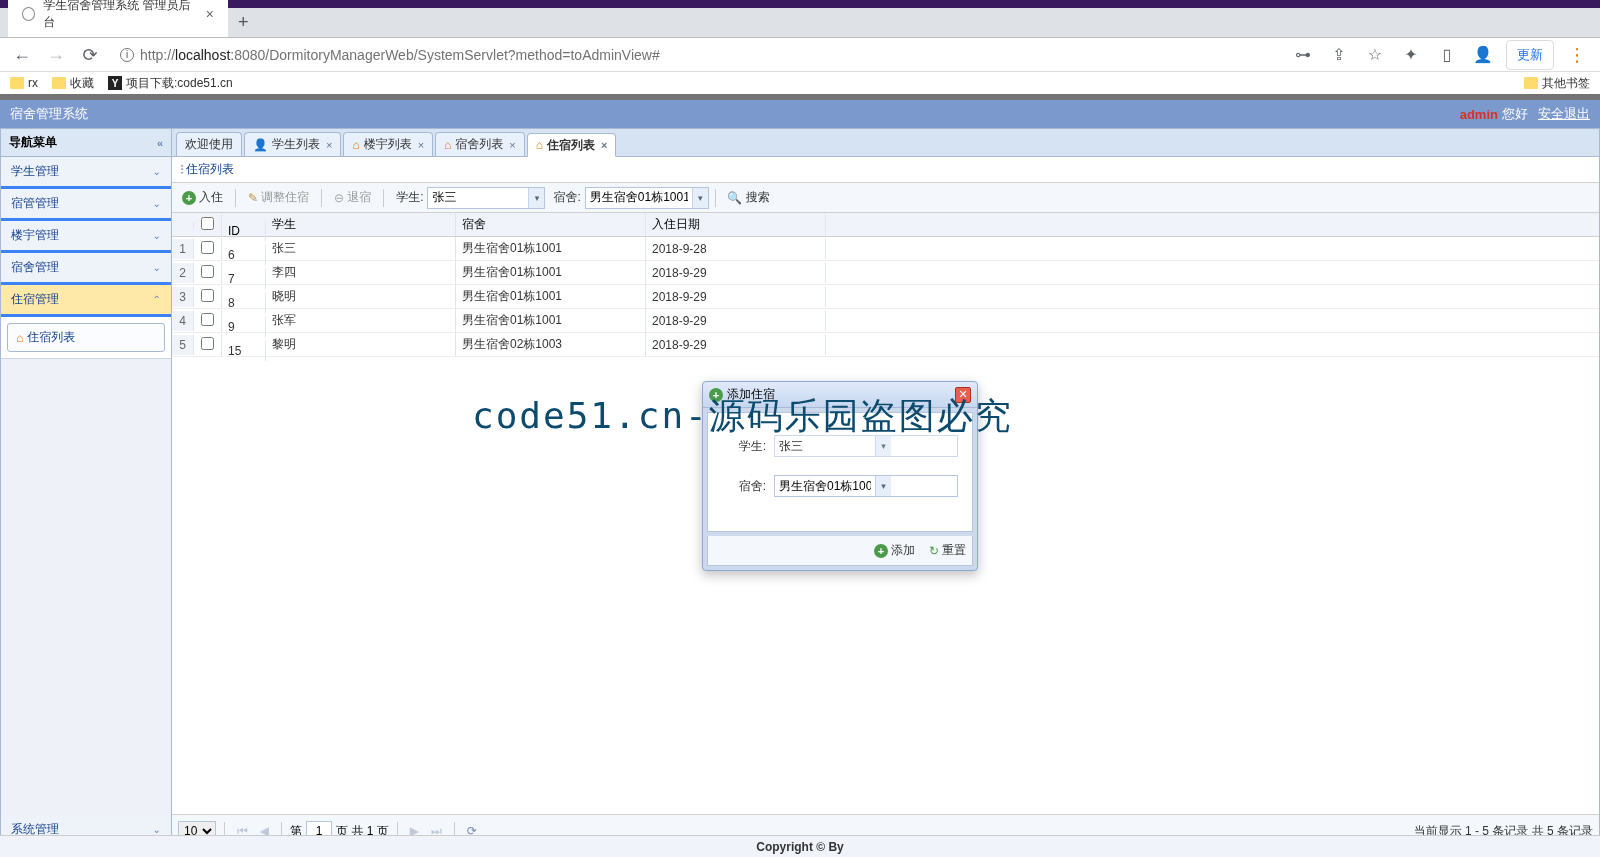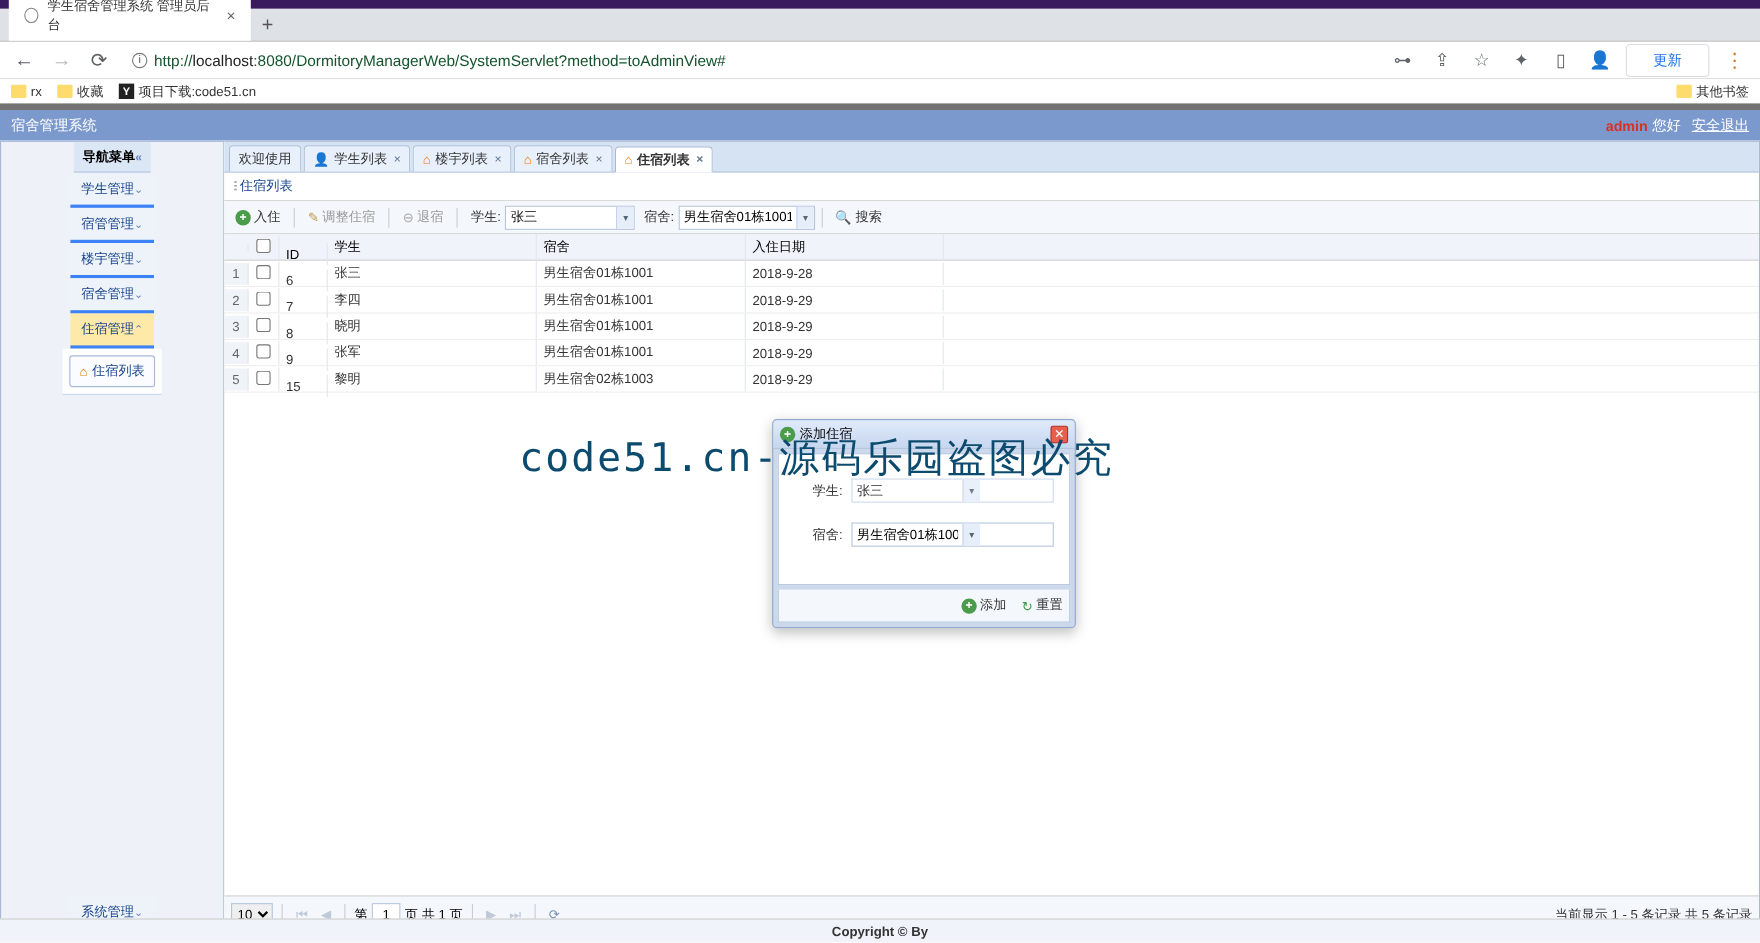--- a/index.html
+++ b/index.html
@@ -13,40 +13,40 @@
 .browser-tab { background: #fff; border-radius: 8px 8px 0 0; padding: 6px 14px; display: flex; align-items: center; gap: 8px; font-size: 12px; color: #333; max-width: 220px; }
 .browser-tab .favicon { width: 14px; height: 14px; border: 1px solid #888; border-radius: 50%; display:inline-block; position: relative;}
 .browser-tab .close-x { color: #666; font-size: 14px; margin-left: 6px; }
 .new-tab { color: #555; font-size: 18px; padding: 4px 10px; }
 
 .addr-bar { height: 34px; background: #fff; display: flex; align-items: center; padding: 0 8px; gap: 6px; border-bottom: 1px solid #ddd; }
 .nav-btn { width: 28px; height: 28px; display: flex; align-items: center; justify-content: center; color: #5f6368; border-radius: 50%; font-size: 18px; }
 .nav-btn.disabled { color: #bbb; }
 .url-box { flex: 1; display: flex; align-items: center; gap: 6px; padding: 4px 10px; font-size: 14px; color: #555; }
 .url-box .info-i { border: 1px solid #777; border-radius: 50%; width: 14px; height: 14px; display: inline-flex; align-items: center; justify-content: center; font-size: 10px; }
-.url-box .url-prot { color: #14532d; }
+.url-box .url-prot { color: #737373; }
 .url-box .url-host { color: #222; }
 .addr-icon { width: 30px; height: 28px; display: flex; align-items: center; justify-content: center; color: #5f6368; font-size: 16px; }
-.update-btn { border: 1px solid #dadce0; color: #1a73e8; padding: 5px 24px; border-radius: 4px; font-size: 13px; margin: 0 2px;}
+.update-btn { border: 1px solid #dadce0; color: #1a73e8; padding: 5px 10px; border-radius: 4px; font-size: 13px; margin: 0 2px;}
 .menu-dots { color: #e8710a; font-size: 18px; }
 
 .bookmarks { height: 28px; background: #fff; display: flex; align-items: center; padding: 0 10px; gap: 14px; border-bottom: 6px solid #737373; font-size: 12px; color: #333; }
 .bm-item { display: flex; align-items: center; gap: 4px; }
 .folder-icon { width: 14px; height: 12px; background: #fddb6d; border-radius: 1px; display:inline-block;}
 .bm-right { margin-left: auto; }
 
 
 .app-header { height: 28px; background: #7b99cd; color: #fff; display: flex; align-items: center; padding: 0 10px; font-size: 13px; }
 .app-header-right { margin-left: auto; display: flex; gap: 4px; align-items: center;}
 .app-header-right .admin { color: #d93025; font-weight: bold; }
 .app-header-right a { color: #fff; text-decoration: underline; margin-left: 6px; }
 
 
 .app-body { display: flex; height: 720px; background: #fff;}
-.sidebar { width: 204px; background: #eef2f8; border: 1px solid #a8b9d6; display: flex; flex-direction: column; align-items: center; }
+.sidebar { width: 172px; background: #eef2f8; border: 1px solid #a8b9d6; display: flex; flex-direction: column; }
 .side-header { background: #dce7f5; padding: 5px 8px; display: flex; justify-content: space-between; align-items: center; border-bottom: 1px solid #a8b9d6; font-weight: bold;}
 .side-item { padding: 6px 10px; border-bottom: 3px solid #3b82f6; background: #eef3fa; display: flex; justify-content: space-between; align-items: center; color: #15428b;}
 .side-item.active { background: #ffe9a8; }
 .side-item .chev { color: #6a84b7; font-size: 10px;}
 .subitem-box { padding: 6px; background: #fff; border-bottom: 1px solid #c8d4e8;}
 .subitem { border: 1px solid #a8b9d6; border-radius: 3px; padding: 5px 8px; background: #fafcff; display: flex; align-items: center; gap: 4px; color:#15428b;}
 .sidebar-bottom { margin-top: auto; }
 
 .main { flex: 1; background: #fff; border: 1px solid #a8b9d6; border-left: none; display: flex; flex-direction: column; position: relative;}
 

